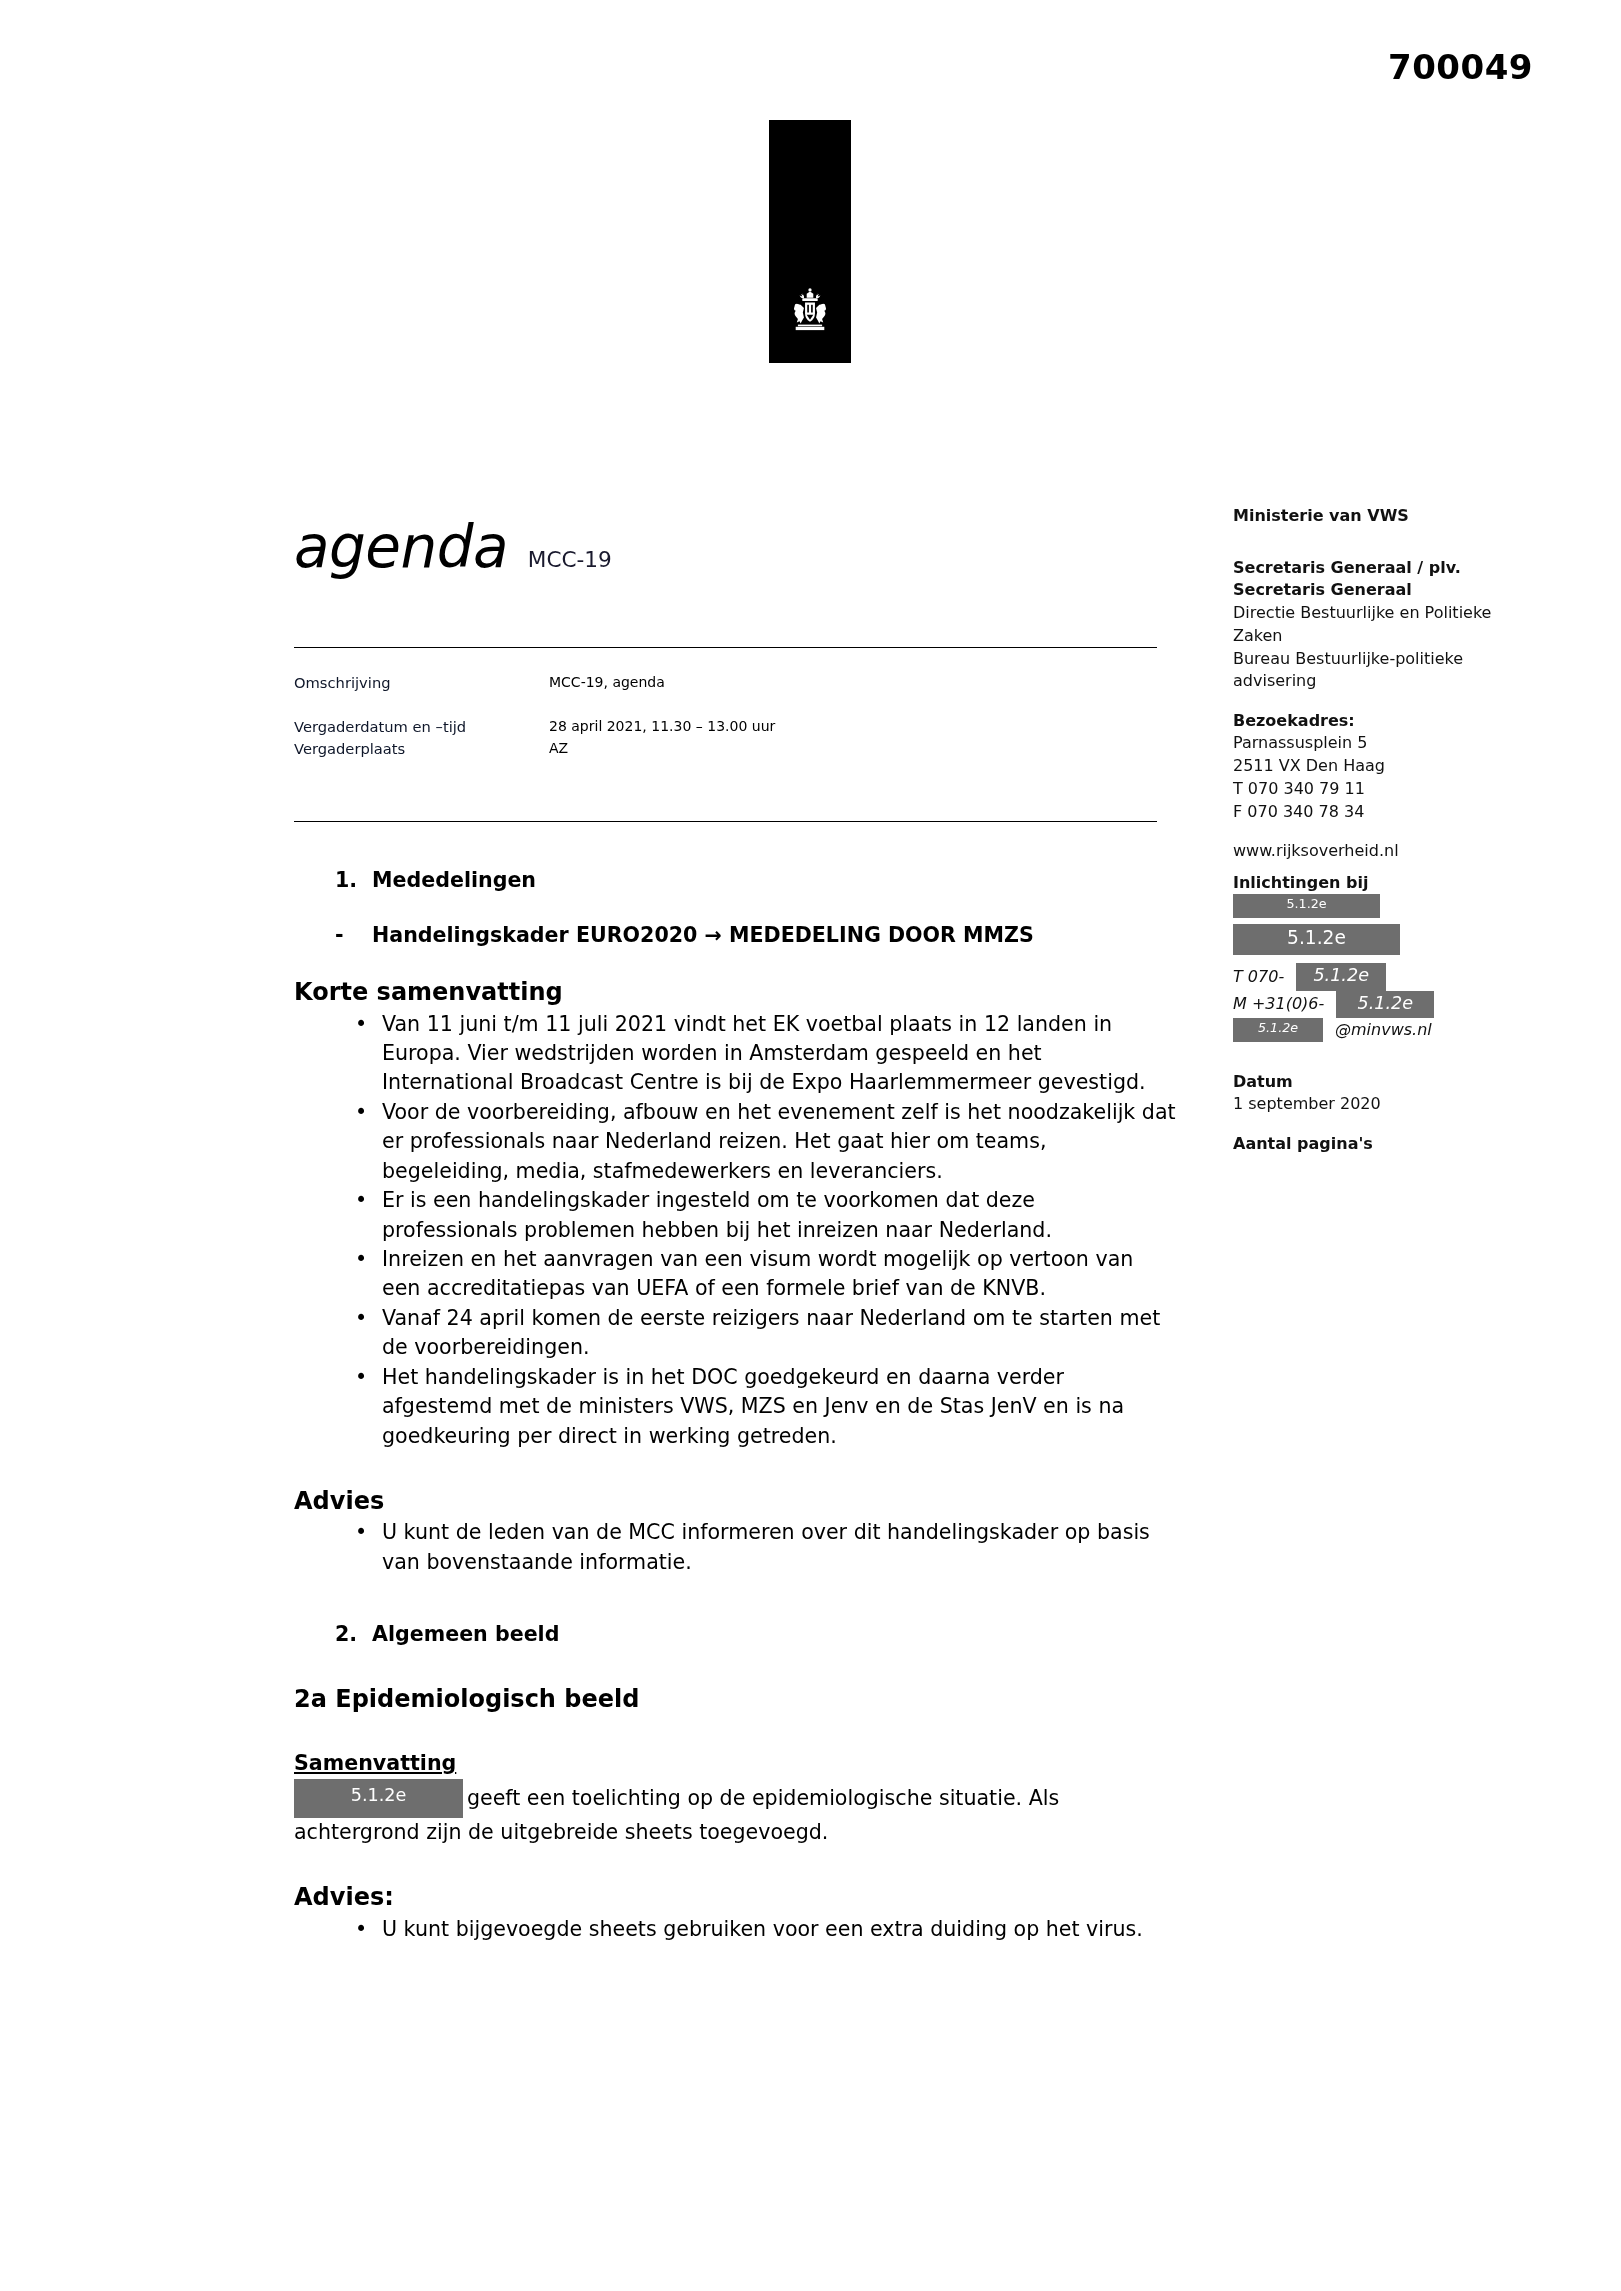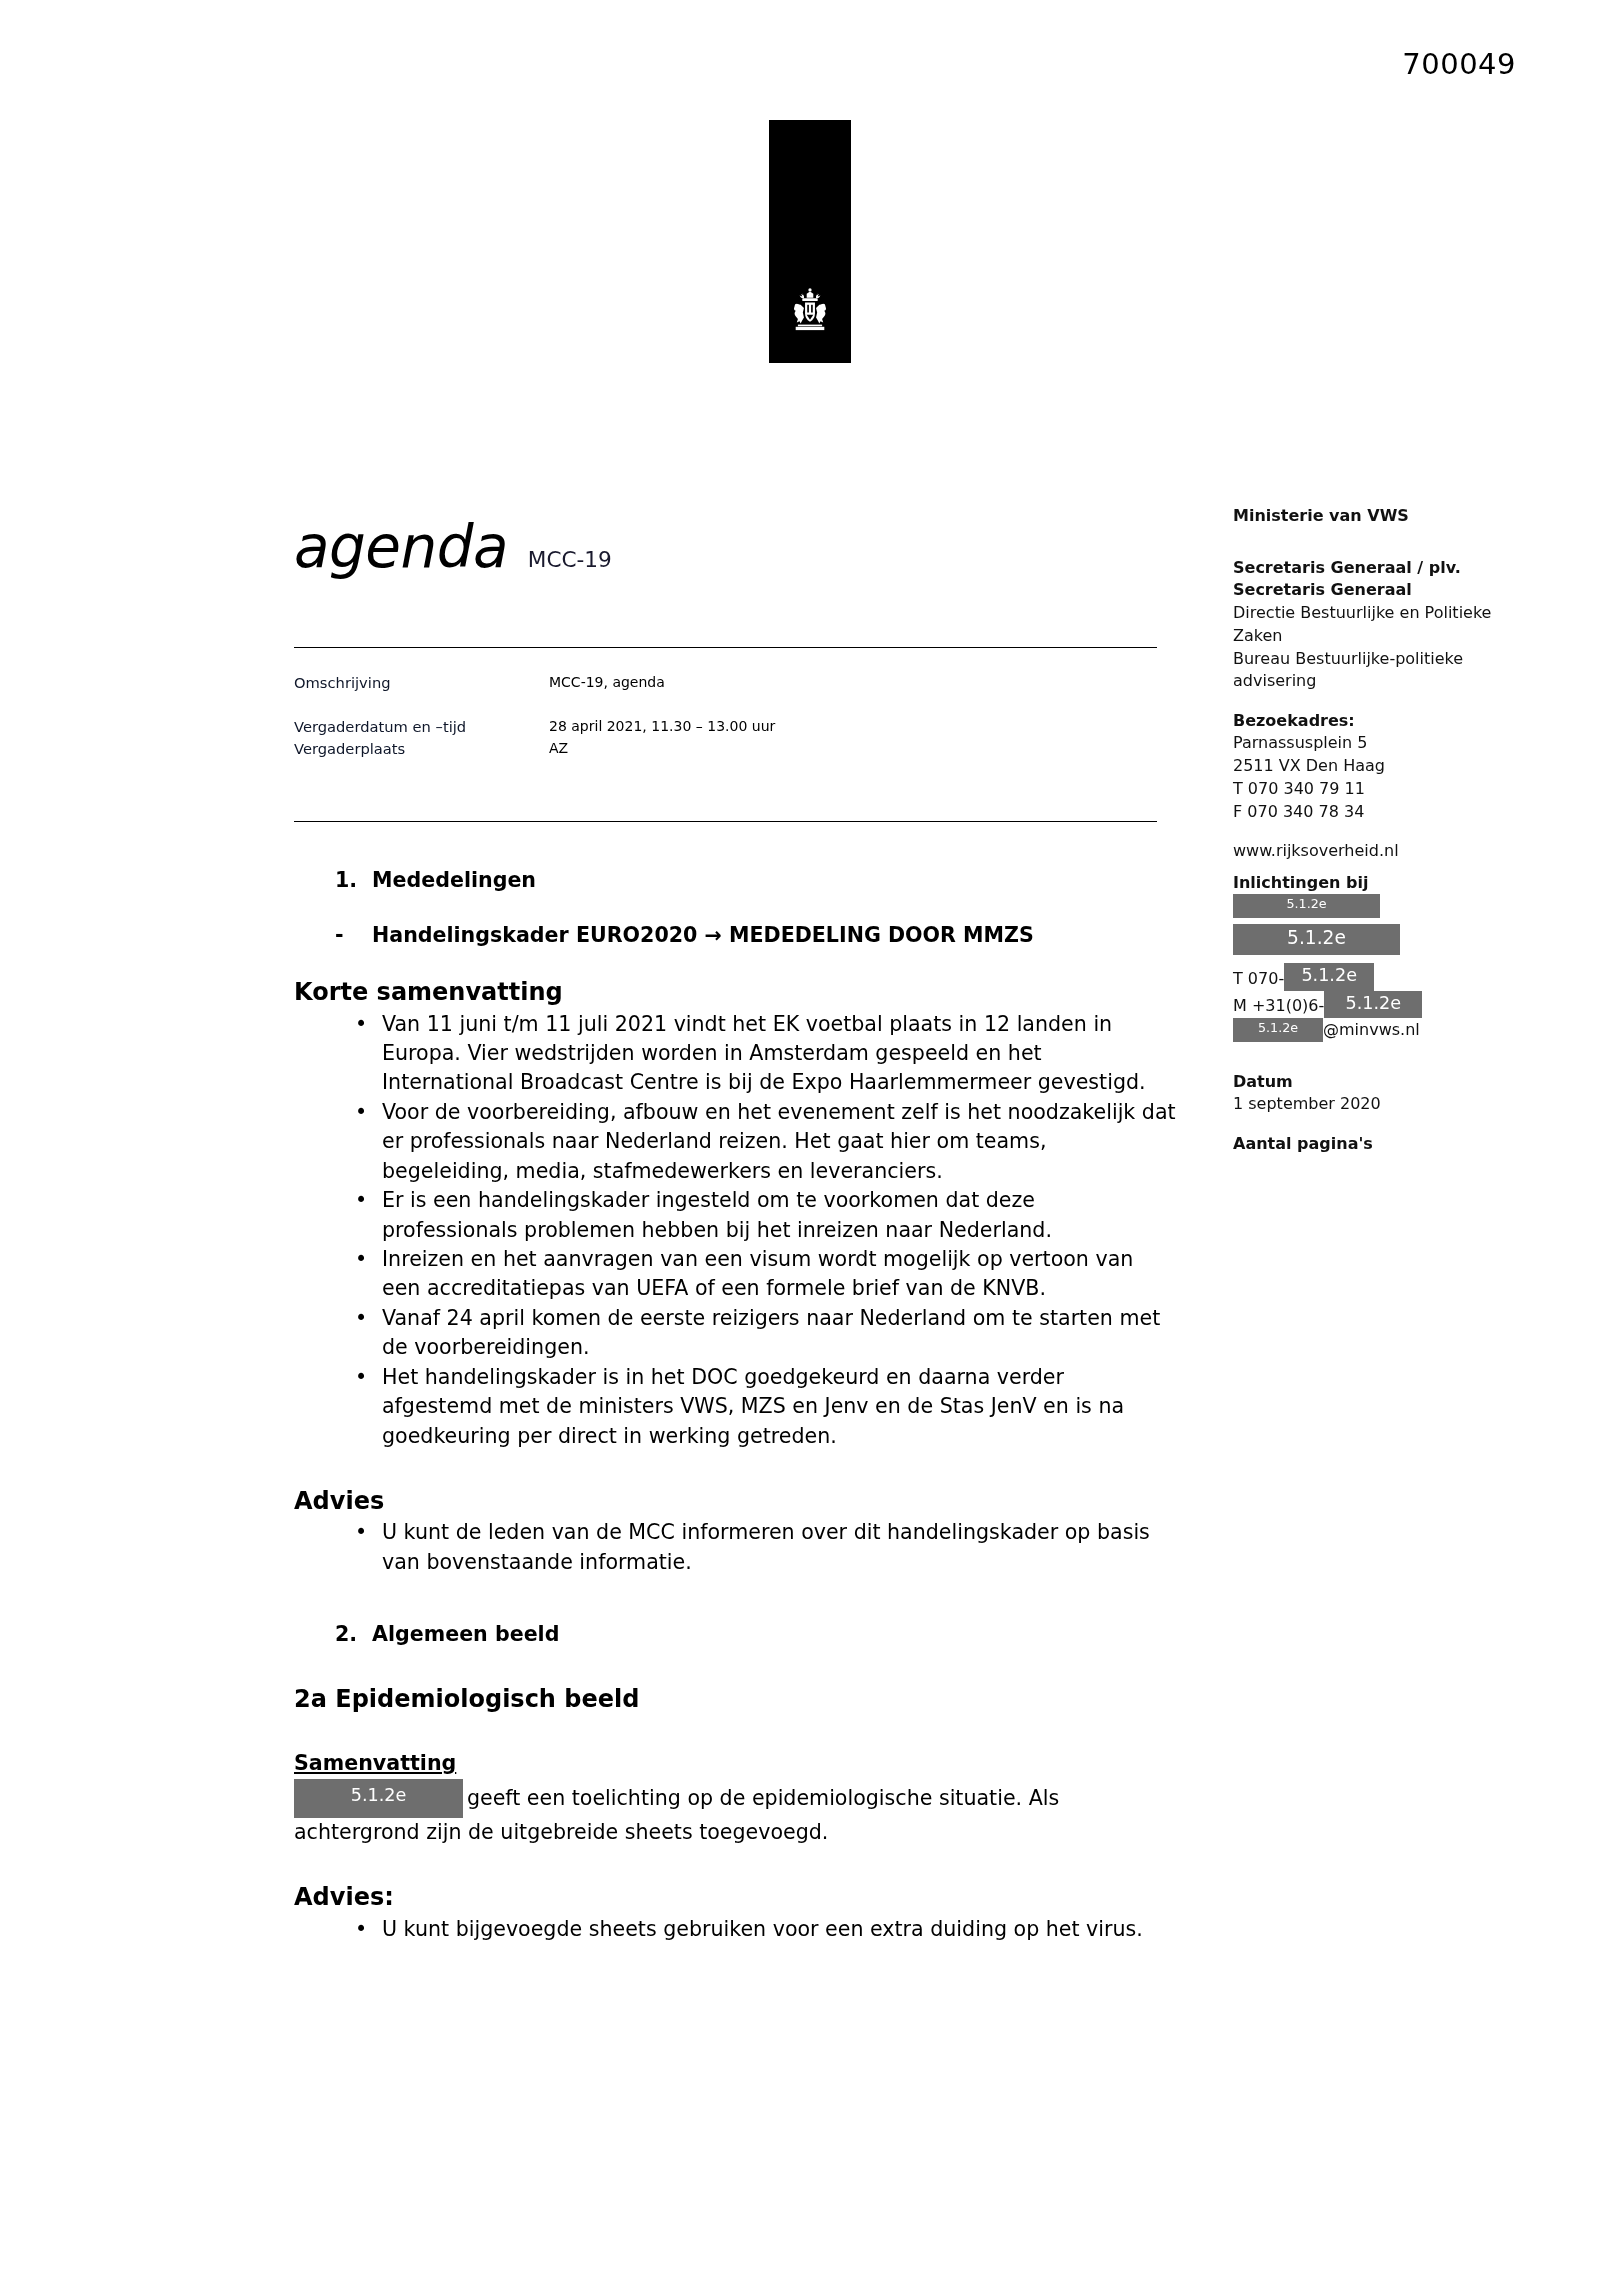--- a/index.html
+++ b/index.html
@@ -16,25 +16,26 @@
     width: 1621px;
     height: 2292px;
     background: #ffffff;
     overflow: hidden;
   }
 
   
   .doc-number {
     position: absolute;
     top: 47px;
-    right: 105px;
-    font-size: 29px;
+    right: 88px;
+    font-size: 34px;
     letter-spacing: 0.5px;
     color: #000;
     font-family: "DejaVu Sans", sans-serif;
+    font-weight: bold;
   }
 
   
   .logo-banner {
     position: absolute;
     left: 769px;
     top: 120px;
     width: 82px;
     height: 243px;
     background: #000000;
@@ -147,21 +148,21 @@
   .redact-b { width: 167px; height: 31px; font-size: 18.6px; padding-top: 3.9px; box-sizing: border-box; margin-top: 5.9px; }
   .redact-inline-t { width: 90px; height: 27.4px; font-size: 17.6px; padding-top: 2.9px; box-sizing: border-box; }
   .redact-inline-m { width: 98px; height: 27.4px; font-size: 17.6px; padding-top: 2.9px; box-sizing: border-box; }
   .redact-email { width: 90px; height: 23.5px; font-size: 12.7px; padding-top: 2.9px; box-sizing: border-box; }
   .redact-body {
     width: 169px; height: 39px; font-size: 17.6px;
     padding-top: 7.8px; box-sizing: border-box;
     margin-right: 3.9px;
   }
 
-  .sb-line { display: flex; align-items: flex-end; gap: 0; }
+  .sb-line { display: flex; align-items: center; gap: 12px; font-style: italic; }
   .sb-line .pfx { display: inline-block; }
 
   
   .content {
     position: absolute;
     left: 294px;
     top: 866px;
     width: 882px;
     font-size: 20.6px;
     line-height: 1.42;

